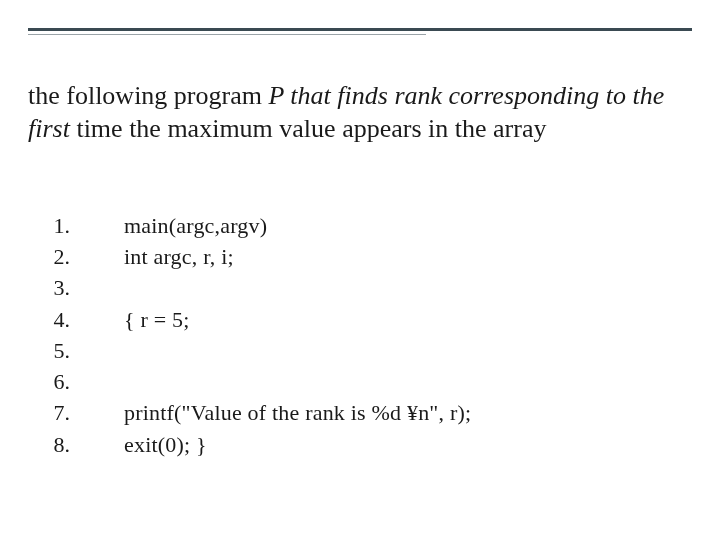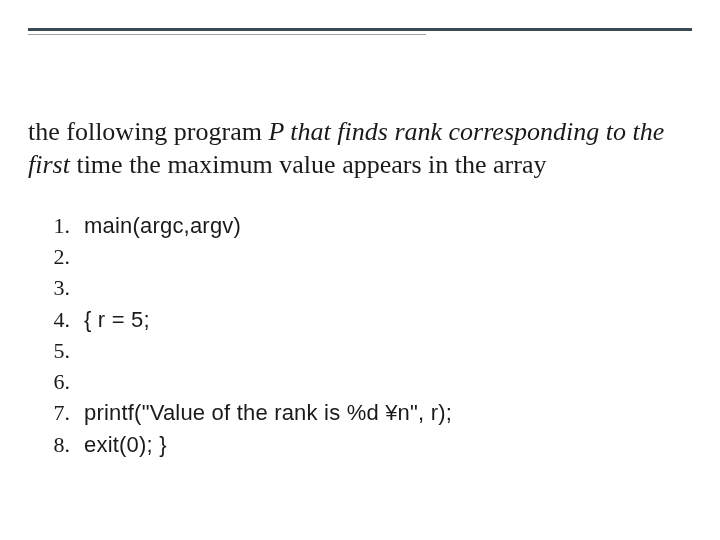--- a/index.html
+++ b/index.html
@@ -35,21 +35,20 @@
     width: 60%;
   }
   .heading {
     position: absolute;
     top: 80px;
     left: 28px;
     right: 40px;
     font-size: 26px;
     line-height: 1.25;
     font-weight: normal;
-    margin-top: 36px;
   }
   .heading .seg-plain  { font-style: normal; }
   .heading .seg-italic { font-style: italic; }
   .code-list {
     position: absolute;
     top: 210px;
     left: 36px;
     right: 40px;
   }
   .code-row {
@@ -59,23 +58,24 @@
     line-height: 1.42;
   }
   .ln {
     width: 34px;
     text-align: right;
     font-family: "Times New Roman", Georgia, serif;
     font-size: 22px;
     margin-right: 14px;
   }
   .code {
-    font-family: Liberation Sans, sans-serif;
+    font-family: Liberation Serif, serif;
     letter-spacing: 0.2px;
     white-space: pre;
+    margin-left: 40px;
   }
 </style>
 </head>
 <body>
 
 <div class="slide">
 
   <div class="top-rule">
     <div class="rule-thick"></div>
     <div class="rule-thin"></div>
@@ -85,20 +85,21 @@
     <span class="seg-plain">the following program </span><span class="seg-italic">P that finds rank corresponding to the first </span><span class="seg-plain">time the maximum  value appears in the array</span>
   </div>
 
   <div class="code-list">
     <div class="code-row">
       <span class="ln">1.</span>
       <span class="code">main(argc,argv)</span>
     </div>
     <div class="code-row">
       <span class="ln">2.</span>
+      <span class="code">int argc, r, i;</span>
     </div>
     <div class="code-row">
       <span class="ln">3.</span>
     </div>
     <div class="code-row">
       <span class="ln">4.</span>
       <span class="code">{ r = 5;</span>
     </div>
     <div class="code-row">
       <span class="ln">5.</span>

